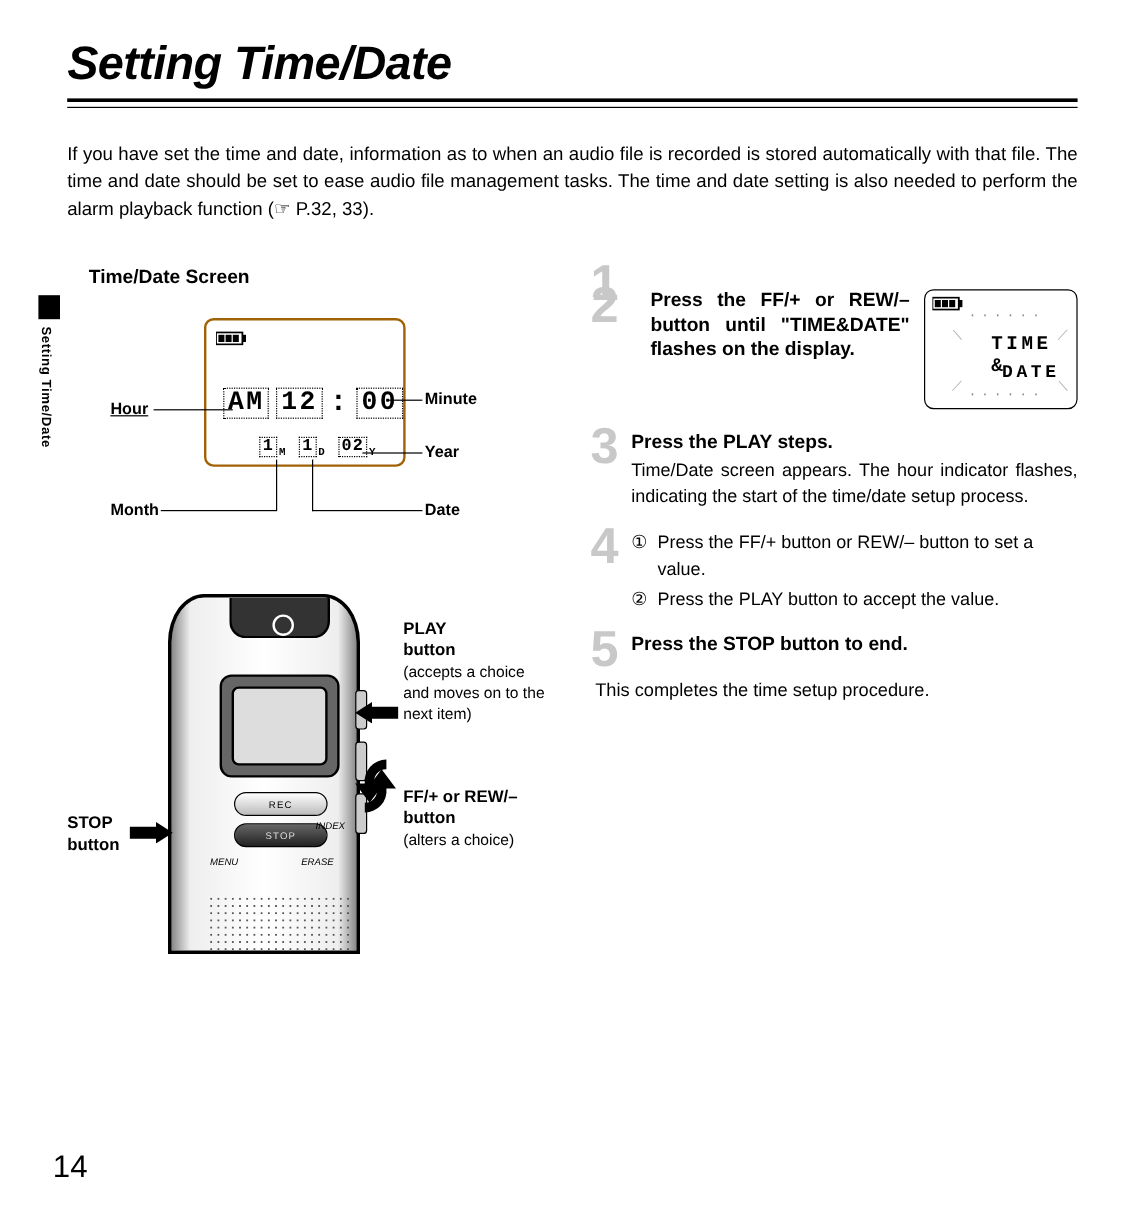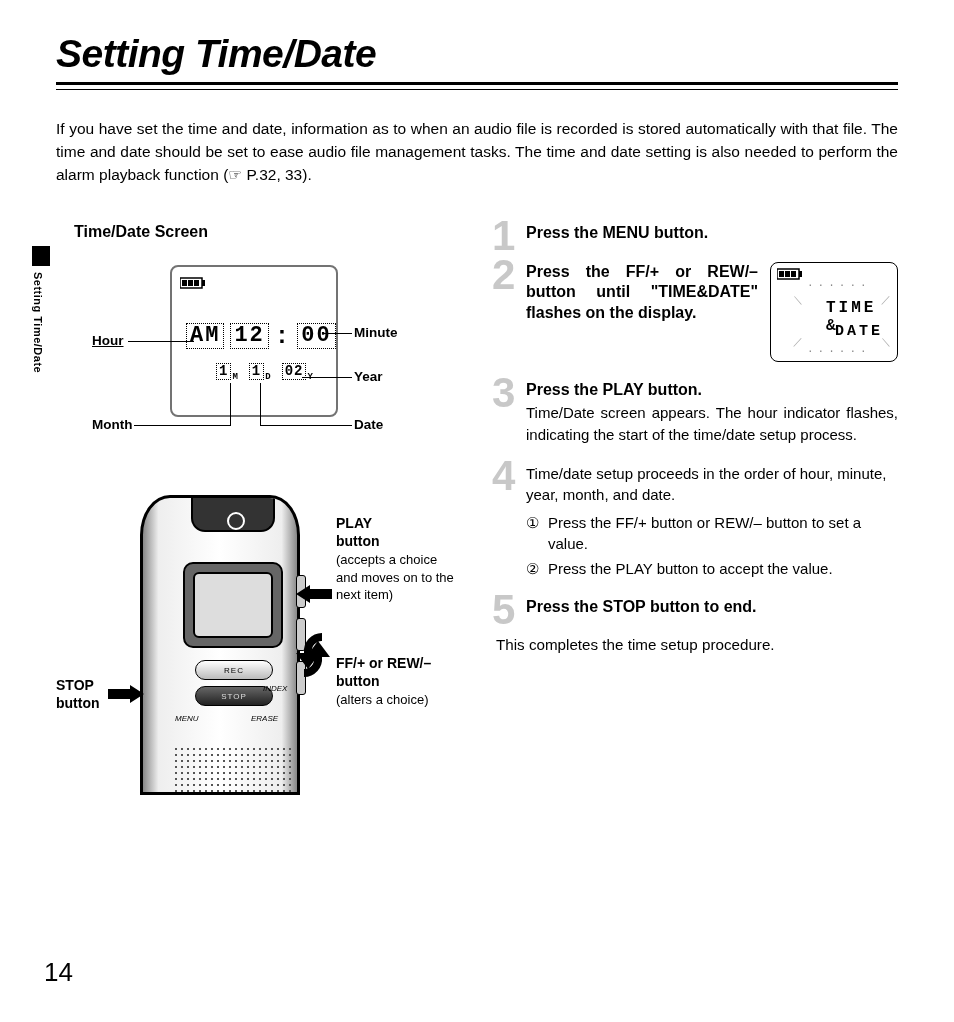--- a/index.html
+++ b/index.html
@@ -12,21 +12,21 @@
   .side-tab { position: absolute; left: 32px; top: 246px; width: 18px; height: 160px; }
   .side-black { width: 18px; height: 20px; background: #000; margin-bottom: 6px; }
   .side-text { writing-mode: vertical-rl; text-orientation: mixed; font-size: 11px; font-weight: bold; letter-spacing: 0.5px; }
   .columns { display: flex; gap: 30px; }
   .col-left { width: 410px; }
   .col-right { flex: 1; }
   .sub-h { font-weight: bold; font-size: 16px; margin: 0 0 24px 18px; }
 
   
   .lcd-wrap { position: relative; width: 360px; height: 200px; margin-left: 18px; }
-  .lcd-box { position: absolute; left: 96px; top: 0; width: 168px; height: 152px; border: 2px solid #737373; border-radius: 8px; background: #fff; }
+  .lcd-box { position: absolute; left: 96px; top: 0; width: 168px; height: 124px; border: 2px solid #a16207; border-radius: 8px; background: #fff; }
   .bat { position: absolute; left: 8px; top: 8px; width: 26px; height: 12px; }
   .bat svg { width: 26px; height: 12px; }
   .lcd-row1 { position: absolute; left: 14px; top: 56px; font-family: "Courier New", monospace; font-size: 24px; font-weight: bold; letter-spacing: 2px; display:flex; gap:6px; align-items:center;}
   .seg { display:inline-block; border:1px dotted #000; padding:1px 3px; line-height:1; font-size:22px; }
   .lcd-row2 { position: absolute; left: 44px; top: 96px; font-family: "Courier New", monospace; font-size: 15px; font-weight: bold; letter-spacing: 1px; }
   .seg-sm { display:inline-block; border:1px dotted #000; padding:0 2px; line-height:1.1; font-size:14px; margin-right:1px;}
   .sub { font-size:9px; vertical-align: sub;}
   .callout { position: absolute; font-size: 13.5px; font-weight: bold; }
   .line { position: absolute; background: #000; }
 
@@ -50,21 +50,21 @@
   .dlabel { position:absolute; font-size:14px; line-height:1.28; }
   .dlabel b{ font-weight:bold; }
 
   
   .step { position: relative; margin-bottom: 18px; padding-left: 30px; }
   .step-num { position: absolute; left: -4px; top: -8px; font-size: 42px; font-weight: bold; color: #c8c8c8; font-family: Arial; line-height:1;}
   .step-title { font-size: 16px; font-weight: bold; line-height: 1.3; margin-bottom: 2px; }
   .step-body { font-size: 15px; line-height: 1.42; }
   .step-body-justify { text-align: justify; }
   .step2-row { display:flex; gap:12px; }
-  .step2-text { flex:1; }
+  .step2-text { flex:1;margin-left:16px; }
   .mini-lcd { width: 128px; height: 100px; border: 1.5px solid #000; border-radius: 8px; padding: 6px 8px; font-family:"Courier New",monospace; font-size:13px; position:relative; flex-shrink:0;}
   .mini-lcd .bat{ left:6px; top:5px;}
   .mini-dots { position:absolute; font-size:11px; letter-spacing:4px; color:#888;}
   .mini-text1 { position:absolute; left:23px; top:36px; font-size:16px; font-weight:bold; letter-spacing:3px;margin-left:32px;}
   .mini-text2 { position:absolute; left:64px; top:60px; font-size:15px; font-weight:bold; letter-spacing:3px;}
   .spark { position:absolute; font-size:10px; color:#aaa; }
 
   .sublist { margin-top: 6px; padding-left: 0; }
   .sublist-item { display: flex; gap: 6px; margin-bottom: 4px; font-size:15px; line-height:1.42;}
   .circ { display:inline-block; width:16px; flex-shrink:0;}
@@ -185,21 +185,20 @@
               <path d="M12 52 A18 18 0 0 0 30 32 L38 32 L26 16 L14 32 L22 32 A10 10 0 0 1 12 44 Z" fill="#000"></path>
             </svg>
         </div>
       </div>
     </div>
 
     <div class="col-right">
 
       <div class="step">
         <div class="step-num">1</div>
-        <div class="step-title">Press the MENU button.</div>
       </div>
 
       <div class="step">
         <div class="step-num">2</div>
         <div class="step2-row">
           <div class="step2-text">
             <div class="step-title step-body-justify">Press the FF/+ or REW/– button until "TIME&amp;DATE" flashes on the display.</div>
           </div>
           <div class="mini-lcd">
             <div class="bat">
@@ -218,27 +217,26 @@
             <div class="mini-text2">DATE</div>
             <span class="spark" style="left:22px; top:72px;">／</span>
             <span class="spark" style="right:6px; top:72px;">＼</span>
             <div class="mini-dots" style="left:36px; top:82px;">······</div>
           </div>
         </div>
       </div>
 
       <div class="step">
         <div class="step-num">3</div>
-        <div class="step-title">Press the PLAY button.</div>
+        <div class="step-title">Press the PLAY steps.</div>
         <div class="step-body step-body-justify">Time/Date screen appears. The hour indicator flashes, indicating the start of the time/date setup process.</div>
       </div>
 
       <div class="step">
         <div class="step-num">4</div>
-        <div class="step-body">Time/date setup proceeds in the order of hour, minute, year, month, and date.</div>
         <div class="sublist">
           <div class="sublist-item">
             <span class="circ">①</span>
             <span>Press the FF/+ button or REW/– button to set a value.</span>
           </div>
           <div class="sublist-item">
             <span class="circ">②</span>
             <span>Press the PLAY button to accept the value.</span>
           </div>
         </div>

